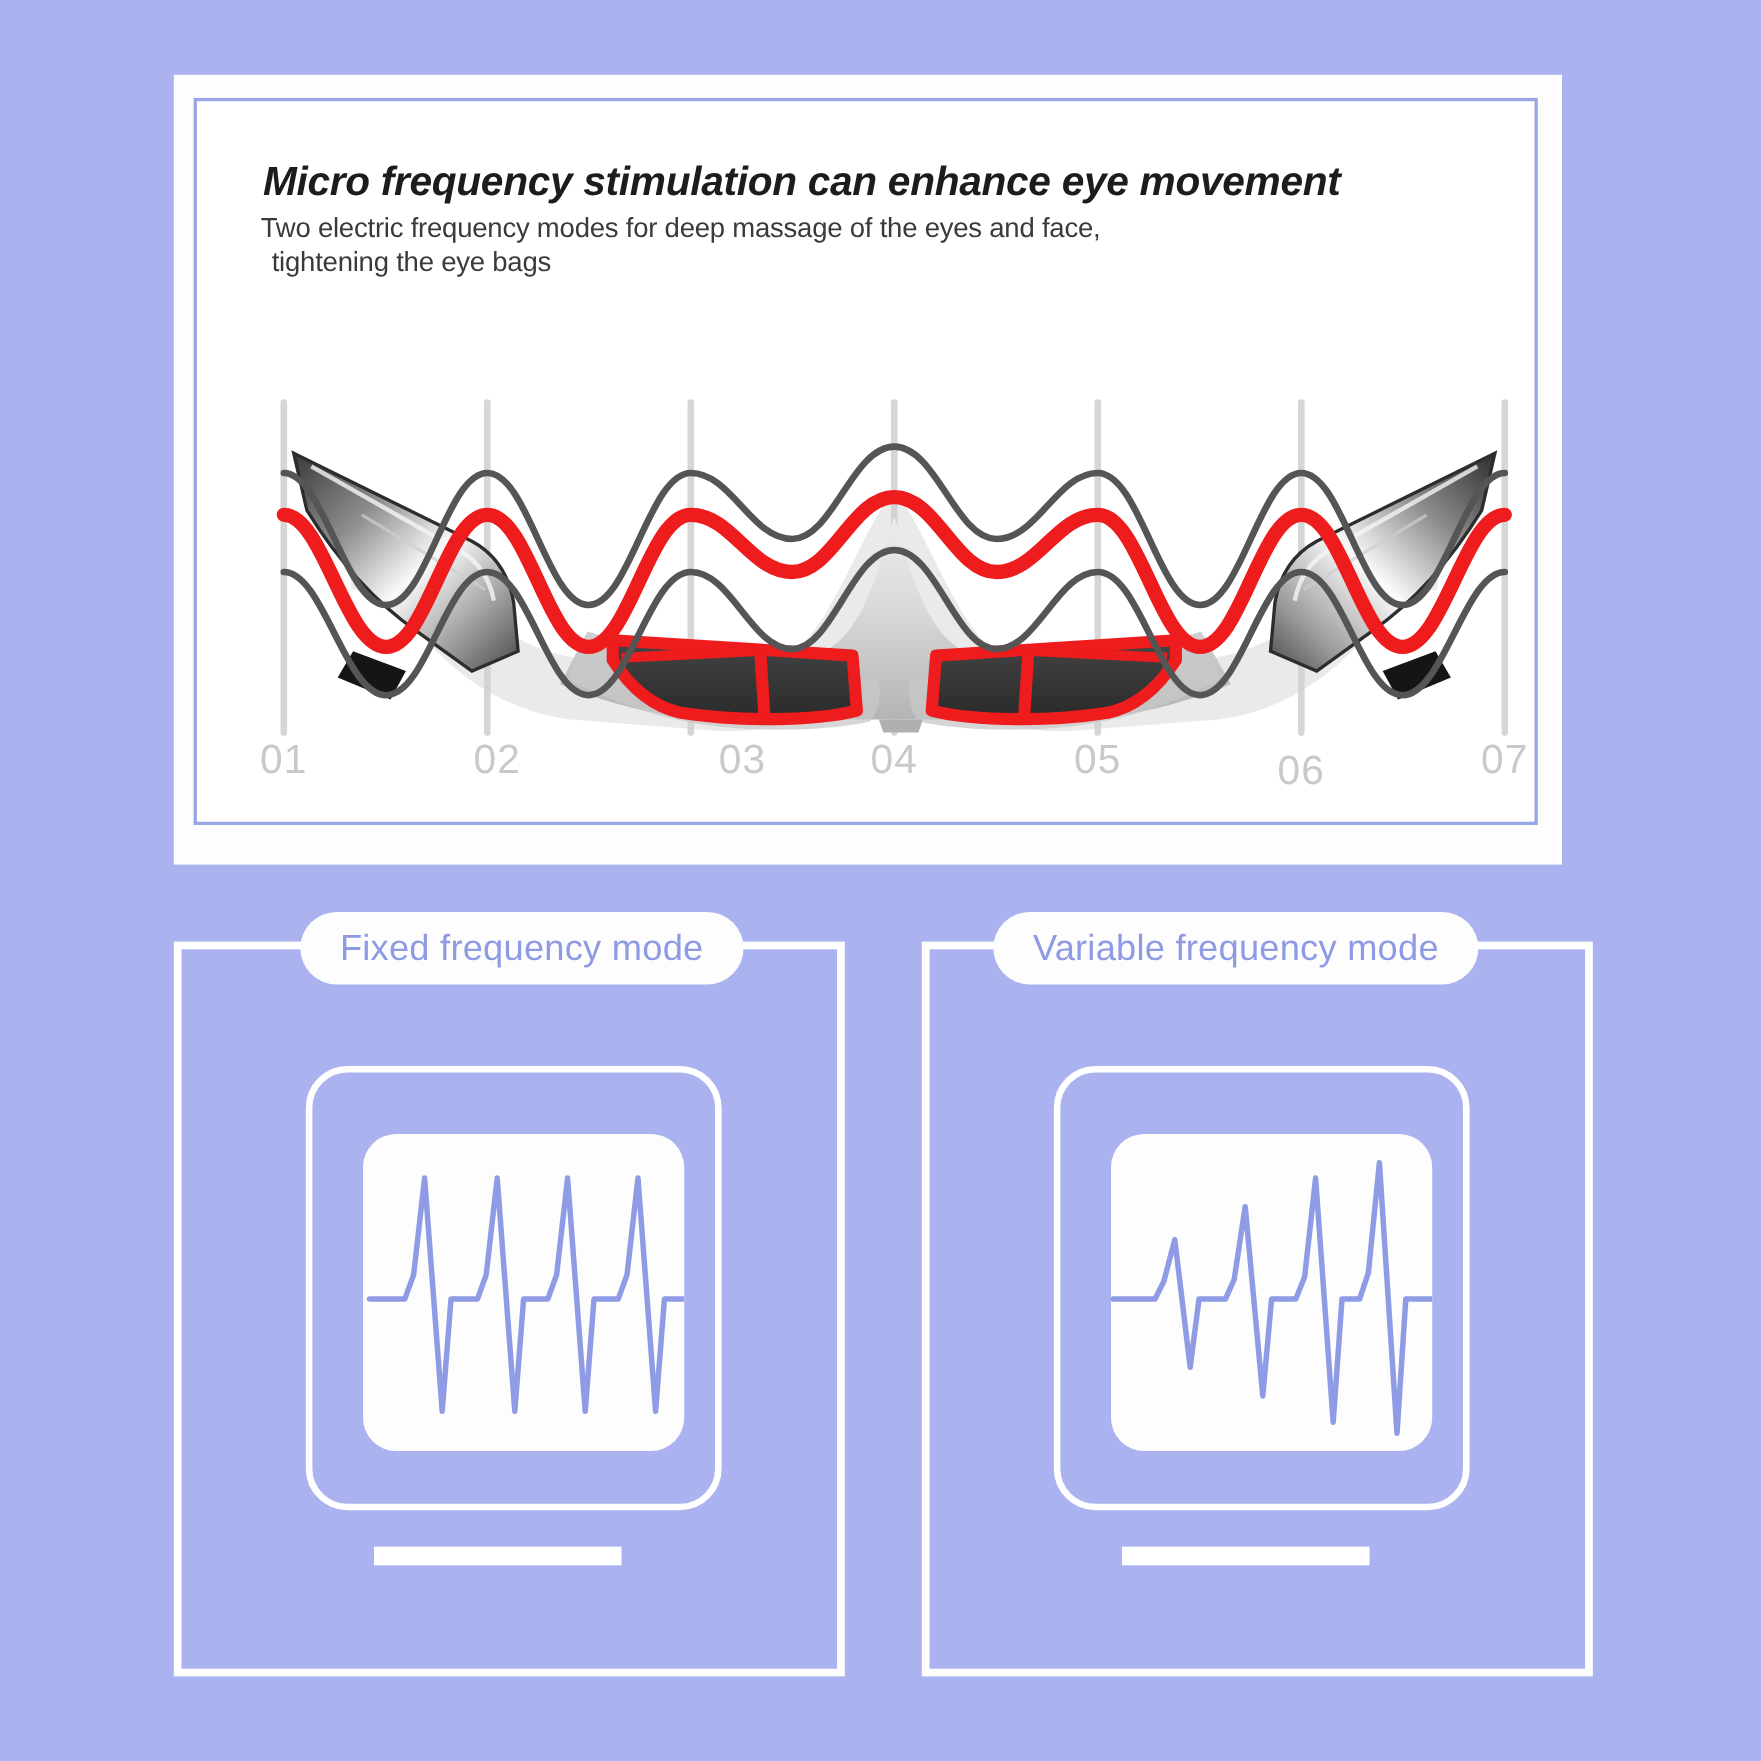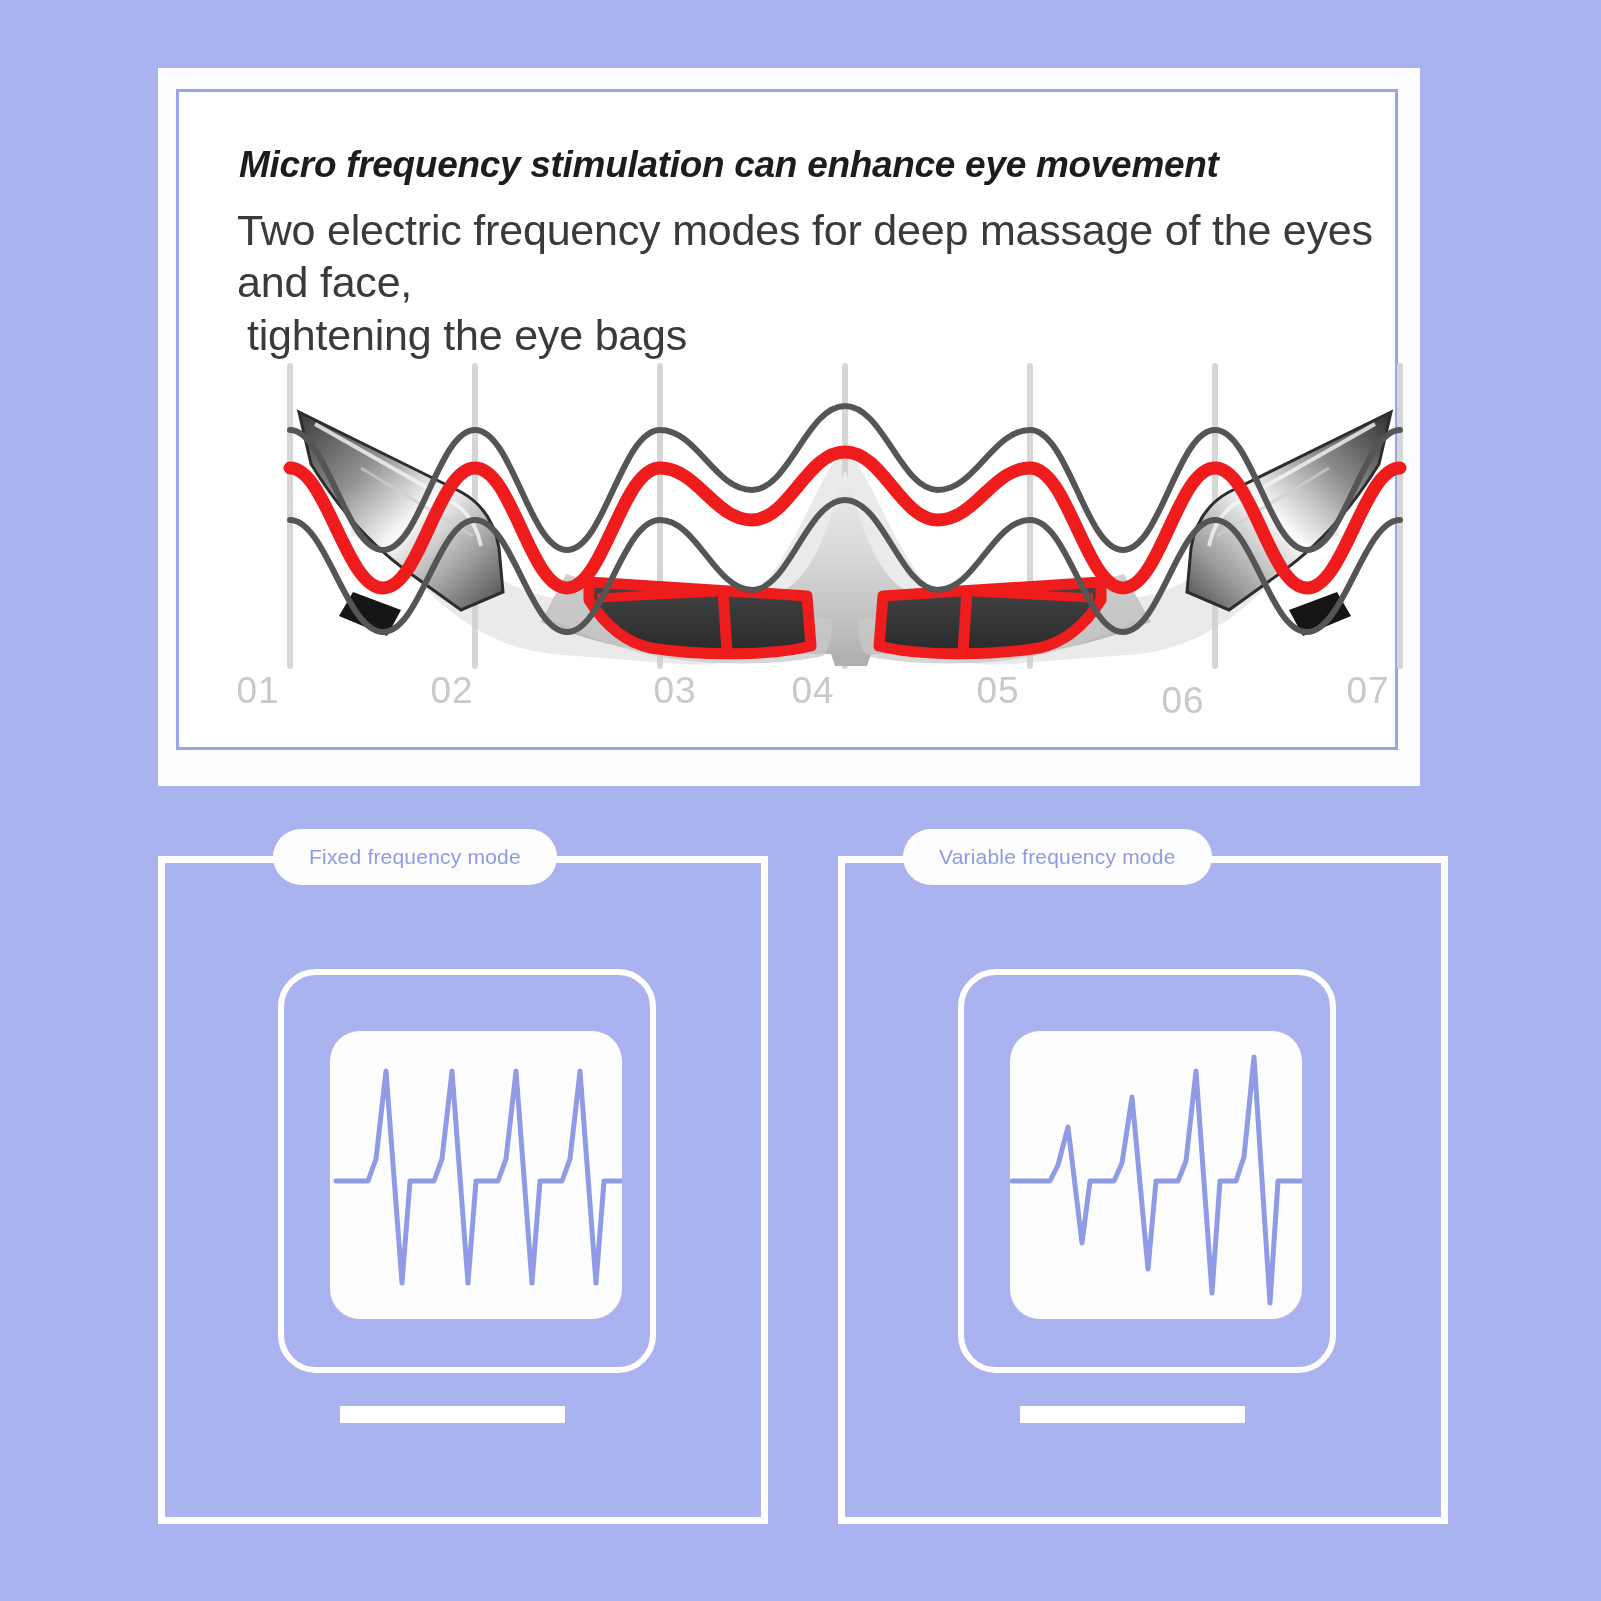--- a/index.html
+++ b/index.html
@@ -34,59 +34,59 @@
     width:1120px;
     font-size:37px;
     font-weight:bold;
     color:#1c1c1c;
     letter-spacing:-0.3px;
     white-space:nowrap;
     font-style:italic;
   }
   .subline{
     position:absolute;
-    left:58px;top:112px;
+    left:58px;top:100px;
     width:1140px;
-    font-size:43px;
+    font-size:25px;
     font-weight:400;
     color:#3a3a3a;
     line-height:1.22;
     letter-spacing:-0.2px;
   }
   .subline .l2{display:block;padding-left:10px;}
 
   
   .diagram{
     position:absolute;
     left:0px;top:268px;
-    width:1222px;height:390px;padding-left:32px;
+    width:1222px;height:390px;
   }
   .diagram svg{display:block;}
 
   
   .mode-card{
     position:absolute;
     top:856px;
     width:610px;height:668px;
     border:7px solid #ffffff;
     box-sizing:border-box;
     background:transparent;
   }
   .mode-card.left{left:158px;}
   .mode-card.right{left:838px;}
 
   .pill{
     position:absolute;
     top:-34px;
-    height:56px;
+    height:66px;
     background:#fdfdfd;
     border-radius:33px;
     display:flex;align-items:center;justify-content:center;
     color:#8e9be4;
-    font-size:21px;
+    font-size:33px;
     font-weight:500;
     letter-spacing:0.2px;
     white-space:nowrap;
     padding:0 36px;
     box-sizing:border-box;
     z-index:5;
   }
   .pill.left-pill{left:108px;}
   .pill.right-pill{left:58px;}
 

